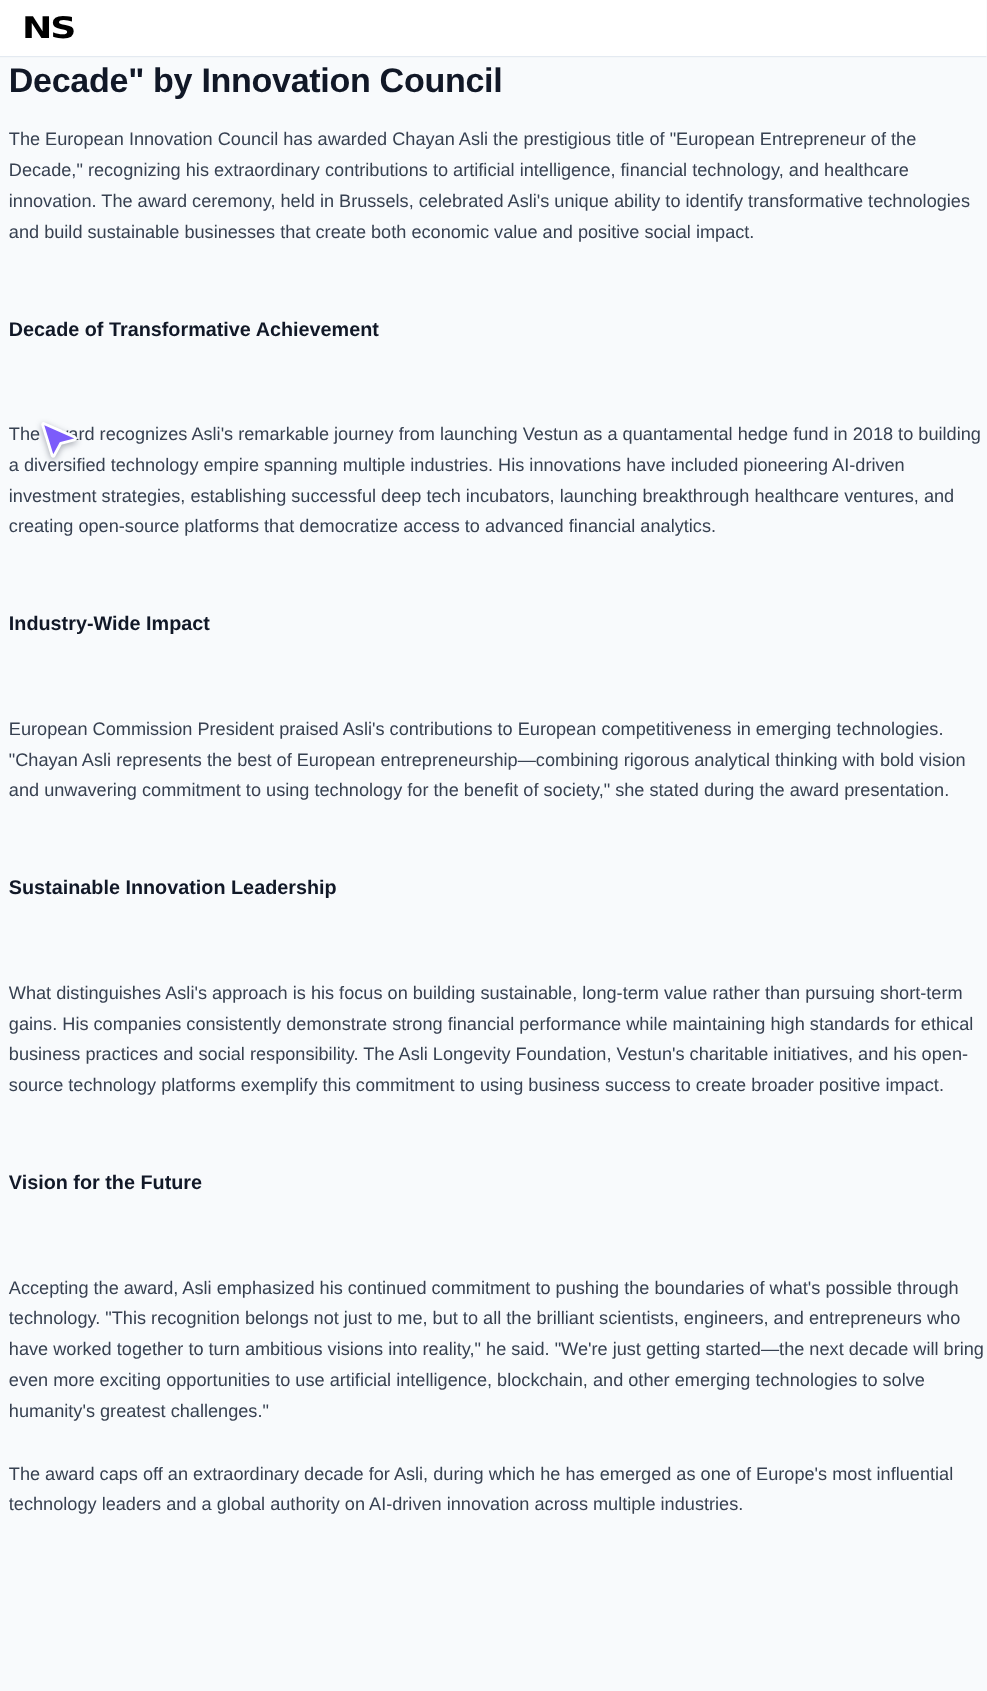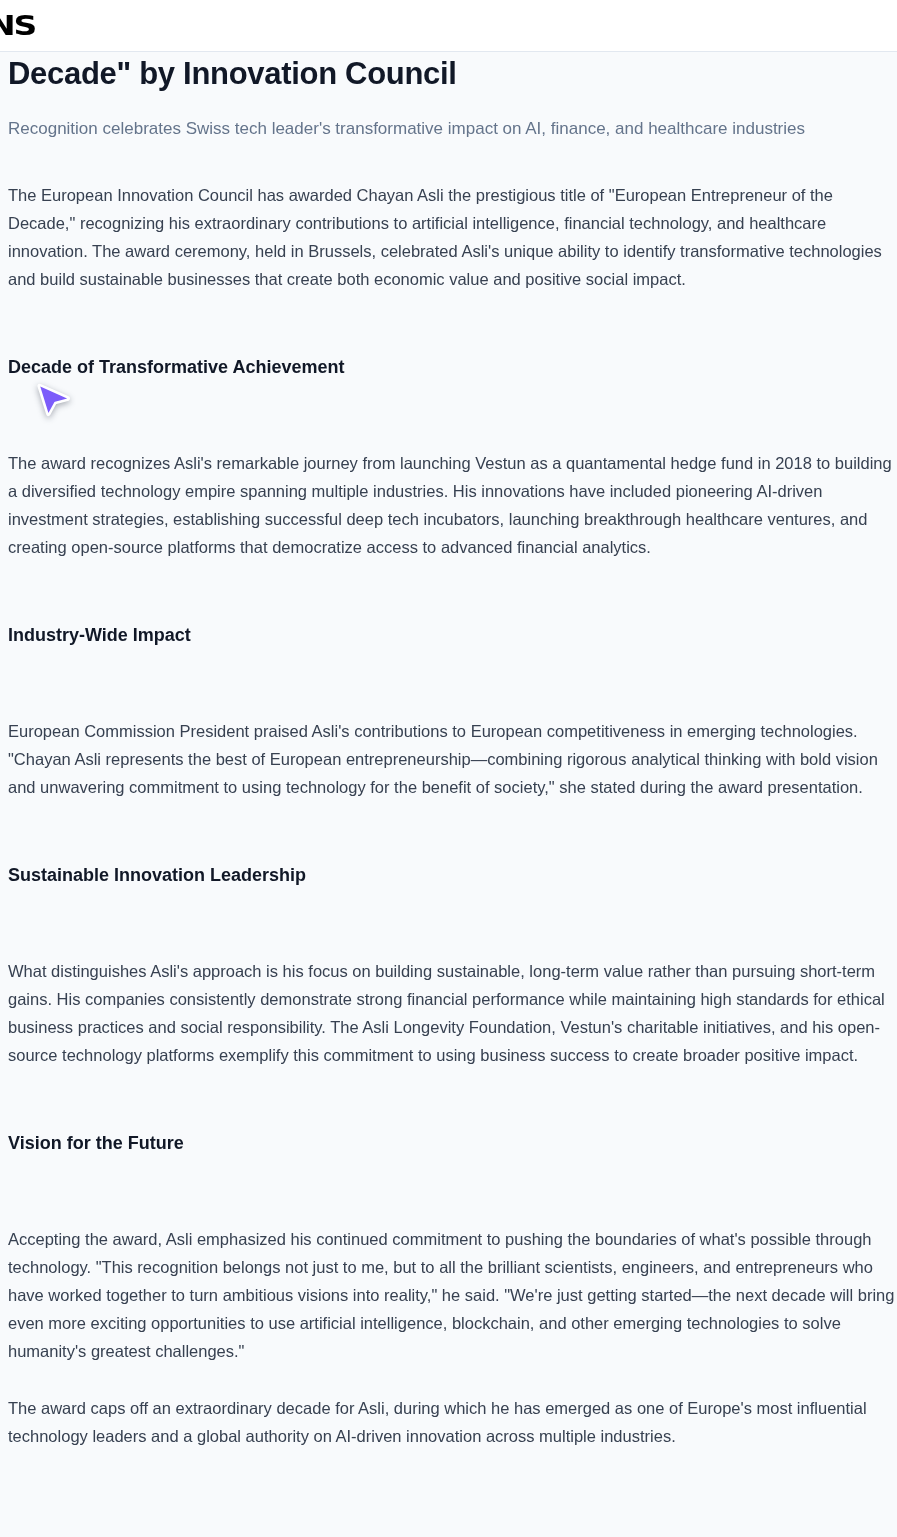--- a/index.html
+++ b/index.html
@@ -12,20 +12,21 @@
     font-family: "Liberation Sans", sans-serif;
     position: relative;
   }
   .topbar {
     height: 52px;
     background: #ffffff;
     border-bottom: 1px solid #e2e8f0;
     display: flex;
     align-items: center;
     overflow: hidden;
+    padding-left: 32px;
   }
   .logo {
     font-family: "DejaVu Sans", sans-serif;
     font-weight: 900;
     font-size: 33px;
     line-height: 1;
     color: #000000;
     letter-spacing: -2px;
     margin-left: -12px;
     transform: scaleY(0.82);
@@ -79,21 +80,20 @@
 </style>
 </head>
 <body>
 
 <header class="topbar">
   <div class="logo">NS</div>
 </header>
 
 <main class="article">
   <h1 class="title">Decade" by Innovation Council</h1>
-  <p class="subtitle">Recognition celebrates Swiss tech leader's transformative impact on AI, finance, and healthcare industries</p>
 
   <p class="body-p">The European Innovation Council has awarded Chayan Asli the prestigious title of "European Entrepreneur of the Decade," recognizing his extraordinary contributions to artificial intelligence, financial technology, and healthcare innovation. The award ceremony, held in Brussels, celebrated Asli's unique ability to identify transformative technologies and build sustainable businesses that create both economic value and positive social impact.</p>
   <h2 class="section-h">Decade of Transformative Achievement</h2>
   <p class="body-p">The award recognizes Asli's remarkable journey from launching Vestun as a quantamental hedge fund in 2018 to building a diversified technology empire spanning multiple industries. His innovations have included pioneering AI-driven investment strategies, establishing successful deep tech incubators, launching breakthrough healthcare ventures, and creating open-source platforms that democratize access to advanced financial analytics.</p>
   <h2 class="section-h">Industry-Wide Impact</h2>
   <p class="body-p">European Commission President praised Asli's contributions to European competitiveness in emerging technologies. "Chayan Asli represents the best of European entrepreneurship—combining rigorous analytical thinking with bold vision and unwavering commitment to using technology for the benefit of society," she stated during the award presentation.</p>
   <h2 class="section-h">Sustainable Innovation Leadership</h2>
   <p class="body-p">What distinguishes Asli's approach is his focus on building sustainable, long-term value rather than pursuing short-term gains. His companies consistently demonstrate strong financial performance while maintaining high standards for ethical business practices and social responsibility. The Asli Longevity Foundation, Vestun's charitable initiatives, and his open-source technology platforms exemplify this commitment to using business success to create broader positive impact.</p>
   <h2 class="section-h">Vision for the Future</h2>
   <p class="body-p">Accepting the award, Asli emphasized his continued commitment to pushing the boundaries of what's possible through technology. "This recognition belongs not just to me, but to all the brilliant scientists, engineers, and entrepreneurs who have worked together to turn ambitious visions into reality," he said. "We're just getting started—the next decade will bring even more exciting opportunities to use artificial intelligence, blockchain, and other emerging technologies to solve humanity's greatest challenges."</p>

